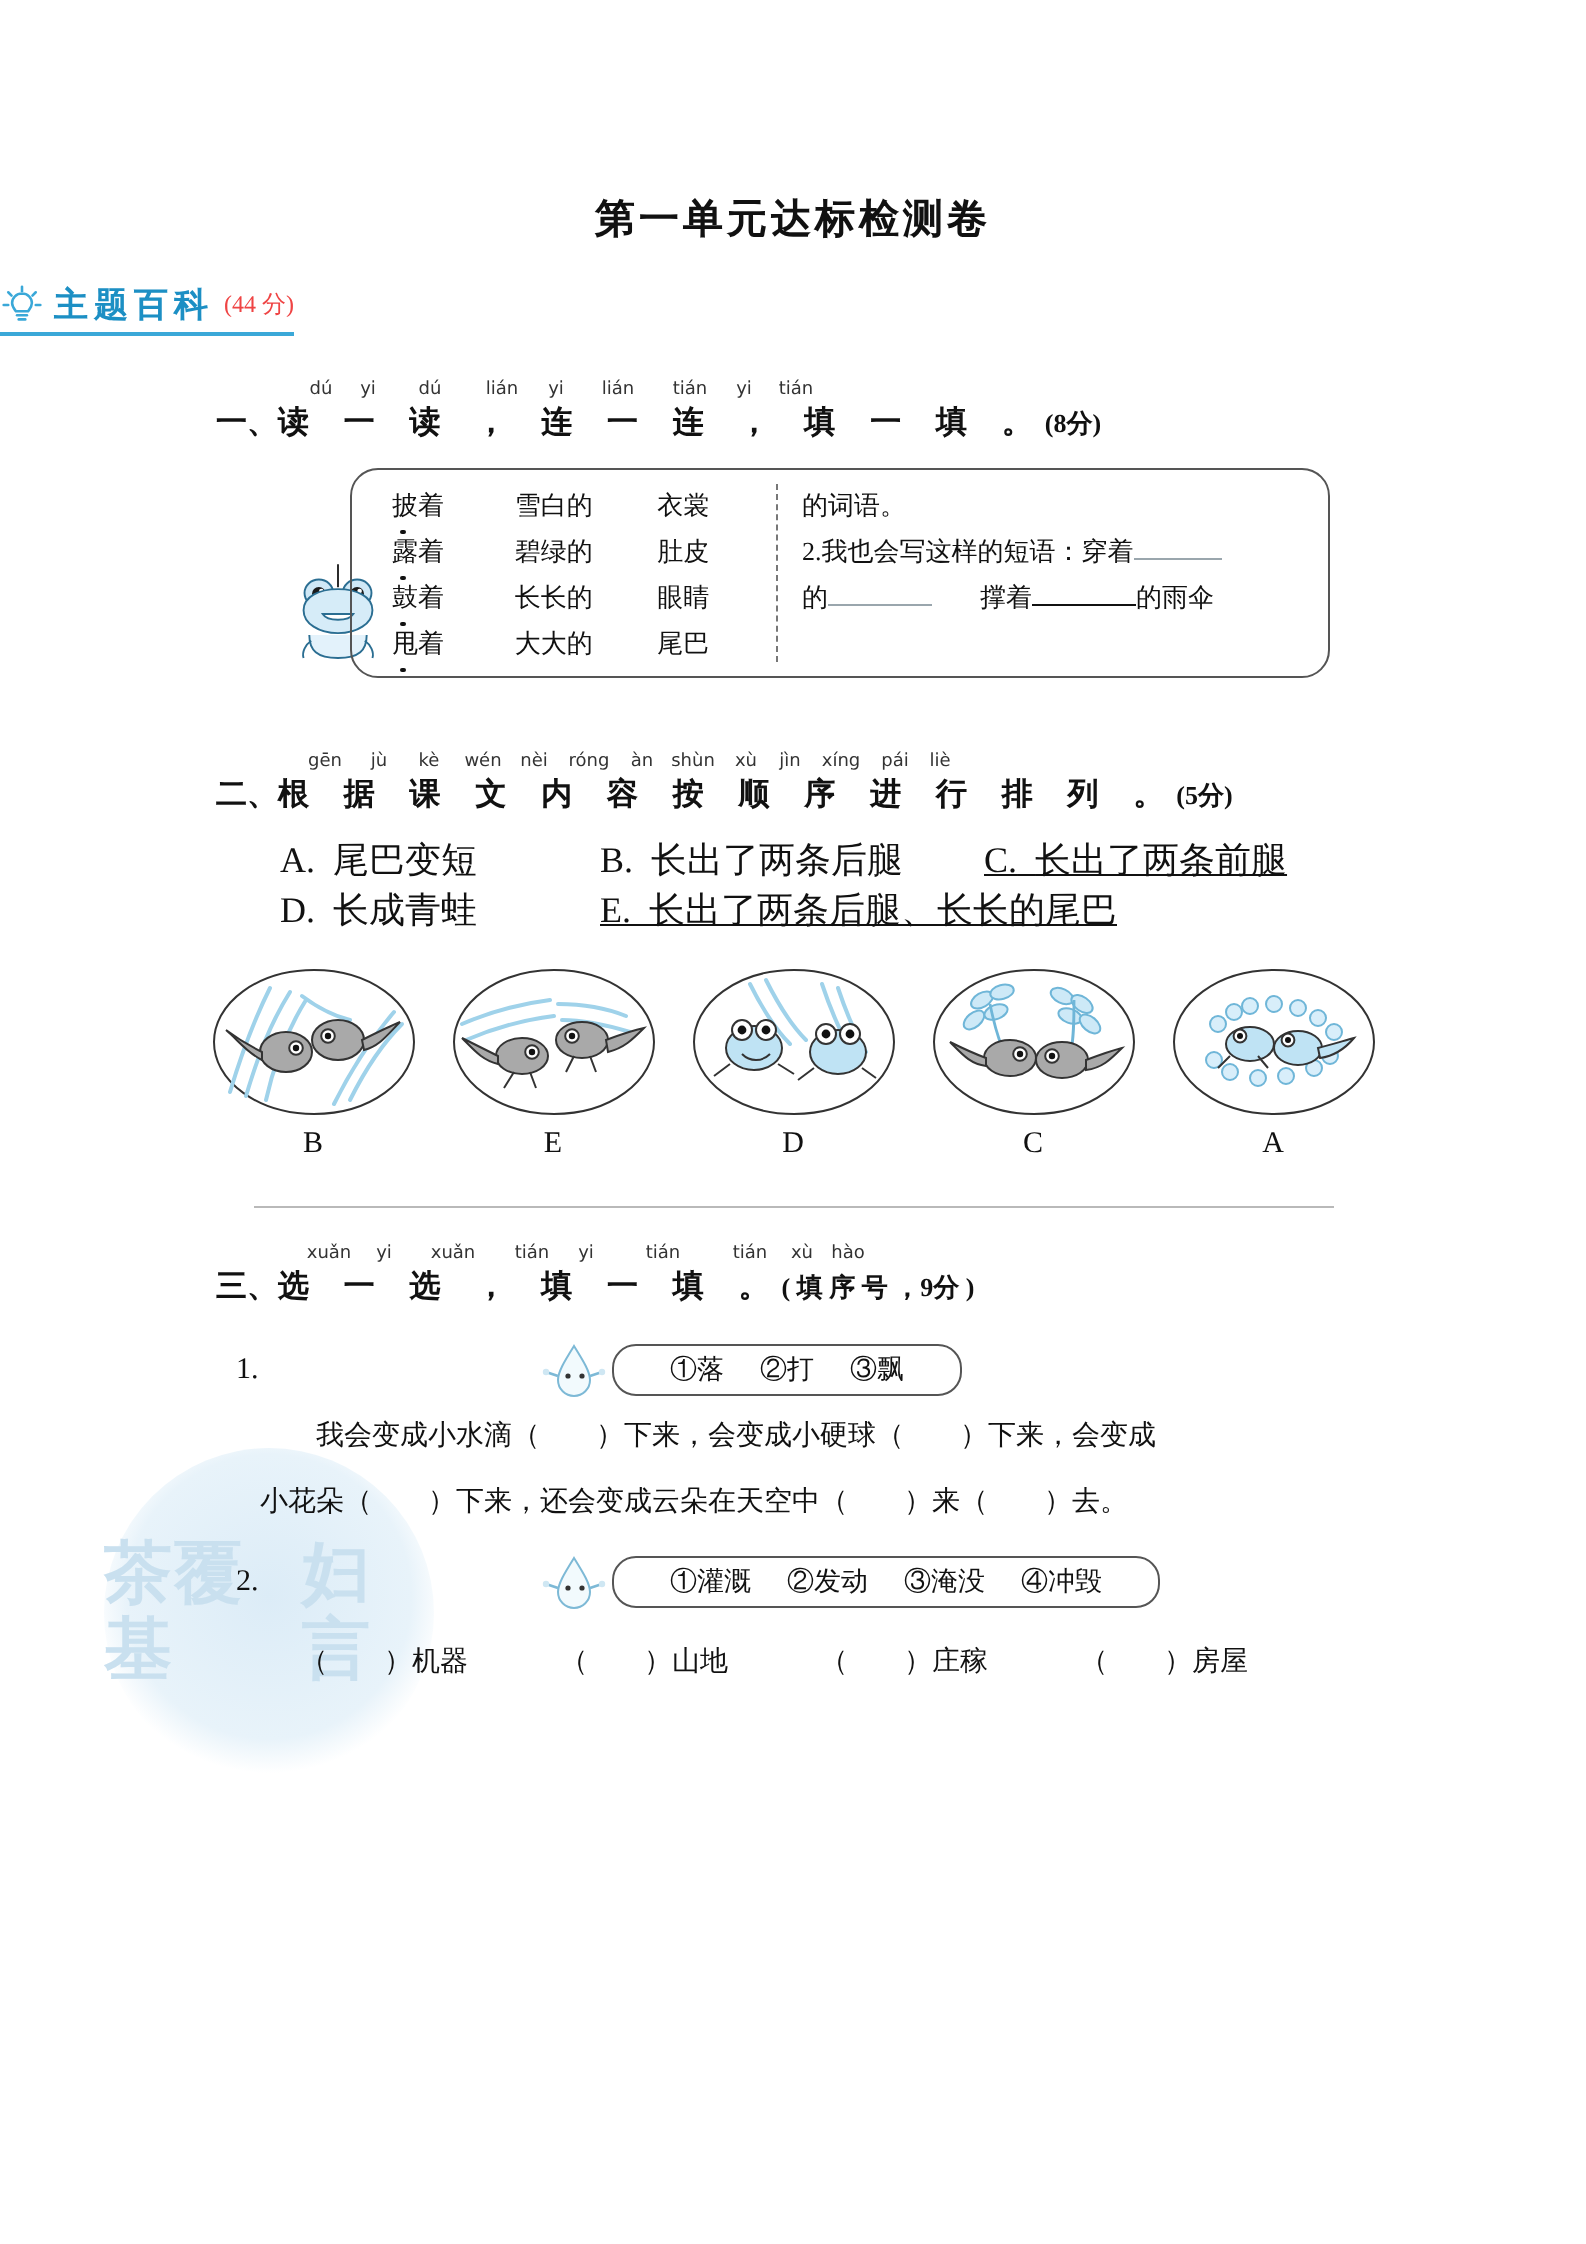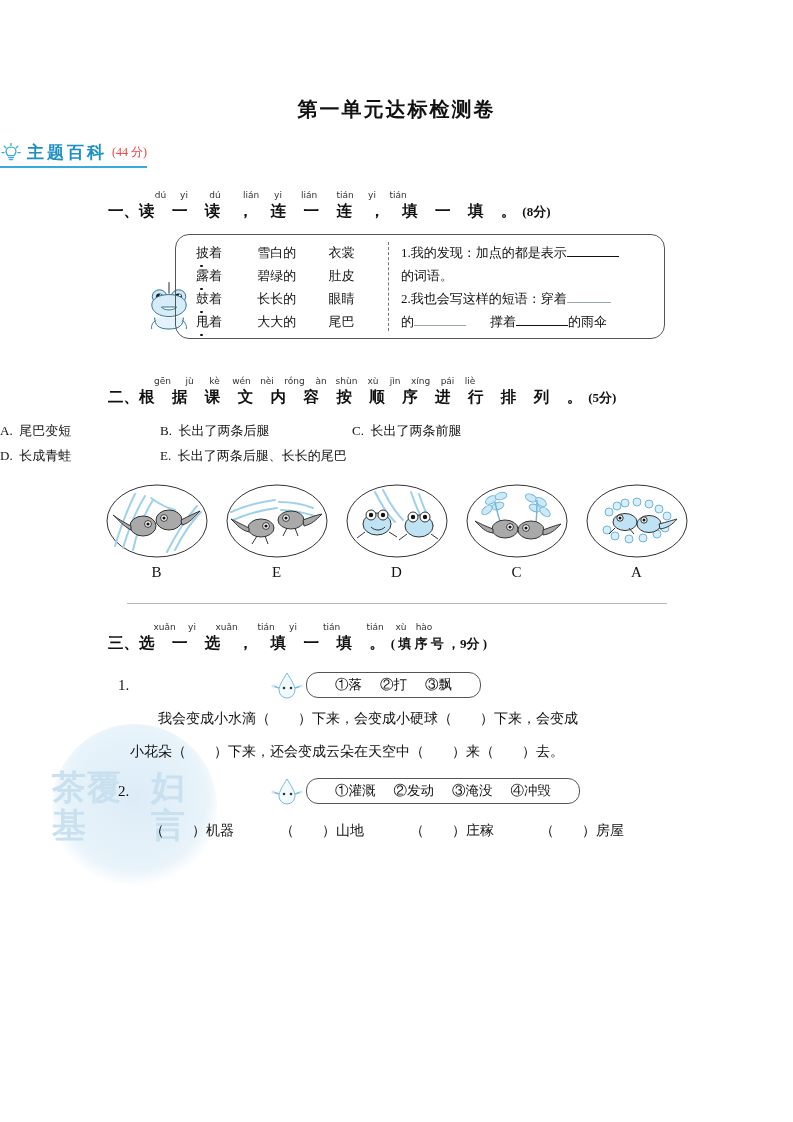--- a/index.html
+++ b/index.html
@@ -186,22 +186,24 @@
     position: absolute;
     left: 147px;
     top: 48px;
     width: 44px;
     height: 50px;
   }
   .ex1-frog svg { display: block; }
 
   
   .opts {
-    font-size: 13px;
+    margin-left: 140px;
+    font-size: 18px;
     line-height: 25px;
+    text-decoration: underline;
   }
   .opts .line { white-space: nowrap; }
   .opts .o1 { display: inline-block; width: 160px; }
   .opts .o2 { display: inline-block; width: 192px; }
 
   .ovals {
     margin-top: 14px;
     display: flex;
     justify-content: center;
     gap: 12px;
@@ -349,23 +351,20 @@
           <div class="w-row">
             <span class="w-c1"><span class="dotted-word">甩着</span></span>
             <span class="w-c2">大大的</span>
             <span class="w-c3">尾巴</span>
           </div>
         </div>
 
         <div class="ex1-divider"></div>
 
         <div class="ex1-right">
-          <div>
-            <span>1.我的发现：加点的都是表示</span><span class="blank-u" style="width:52px"></span>
-          </div>
           <div>的词语。</div>
           <div>
             <span>2.我也会写这样的短语：穿着</span><span class="blank-gray" style="width:44px"></span>
           </div>
           <div>
             <span>的</span><span class="blank-gray" style="width:52px"></span><span style="display:inline-block;width:24px"></span><span>撑着</span><span class="blank-u" style="width:52px"></span><span>的雨伞</span>
           </div>
         </div>
       </div>
     </div>

